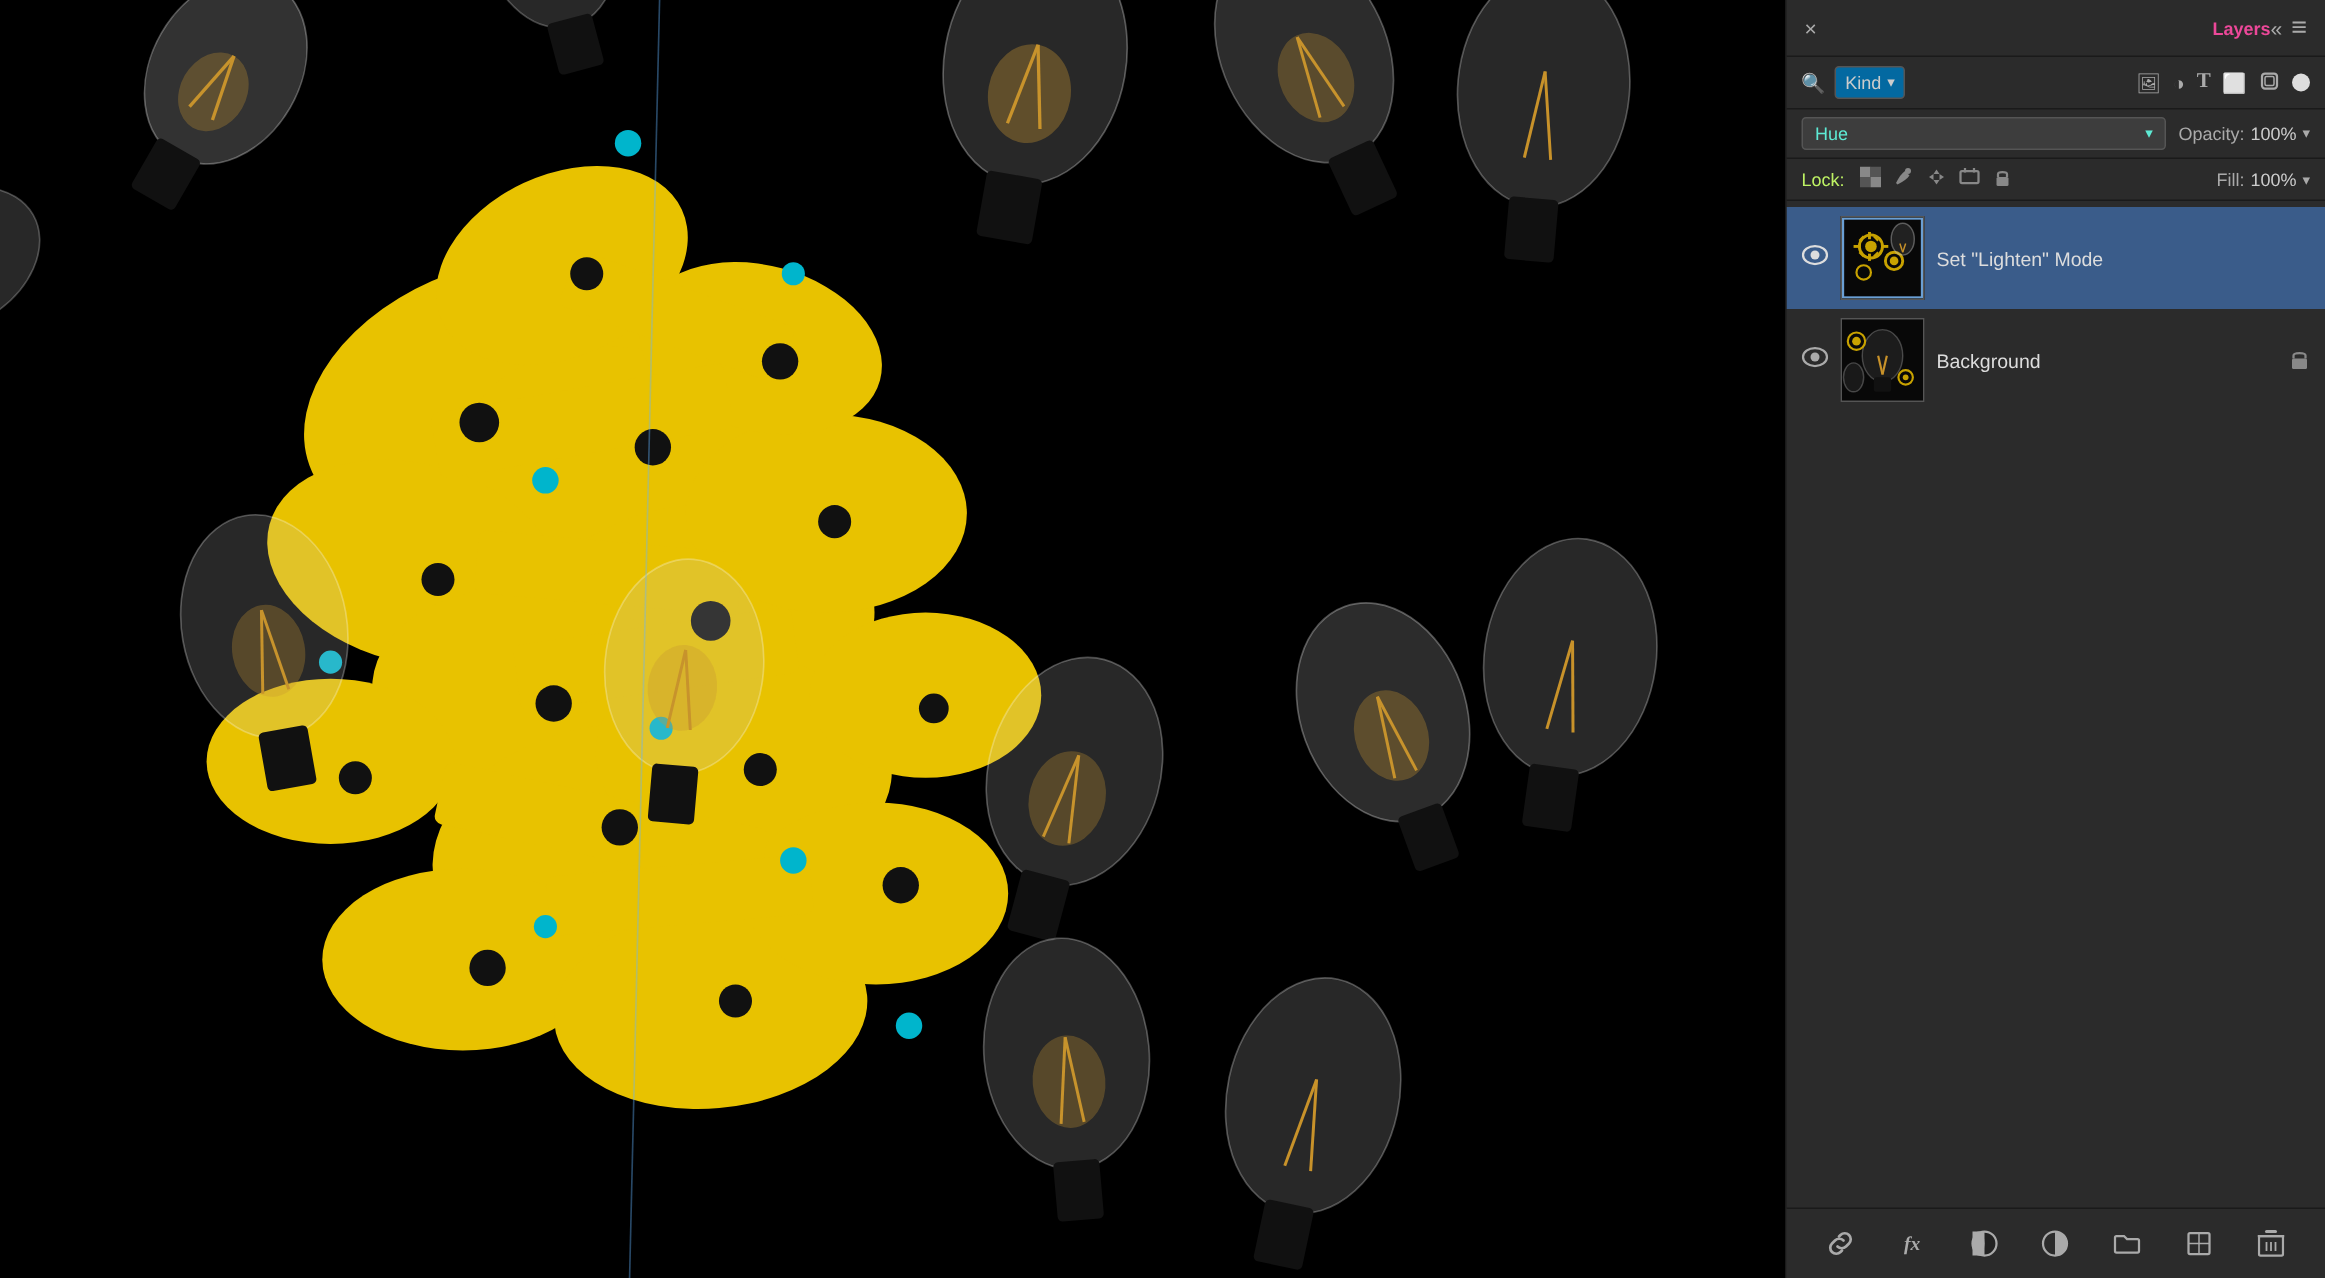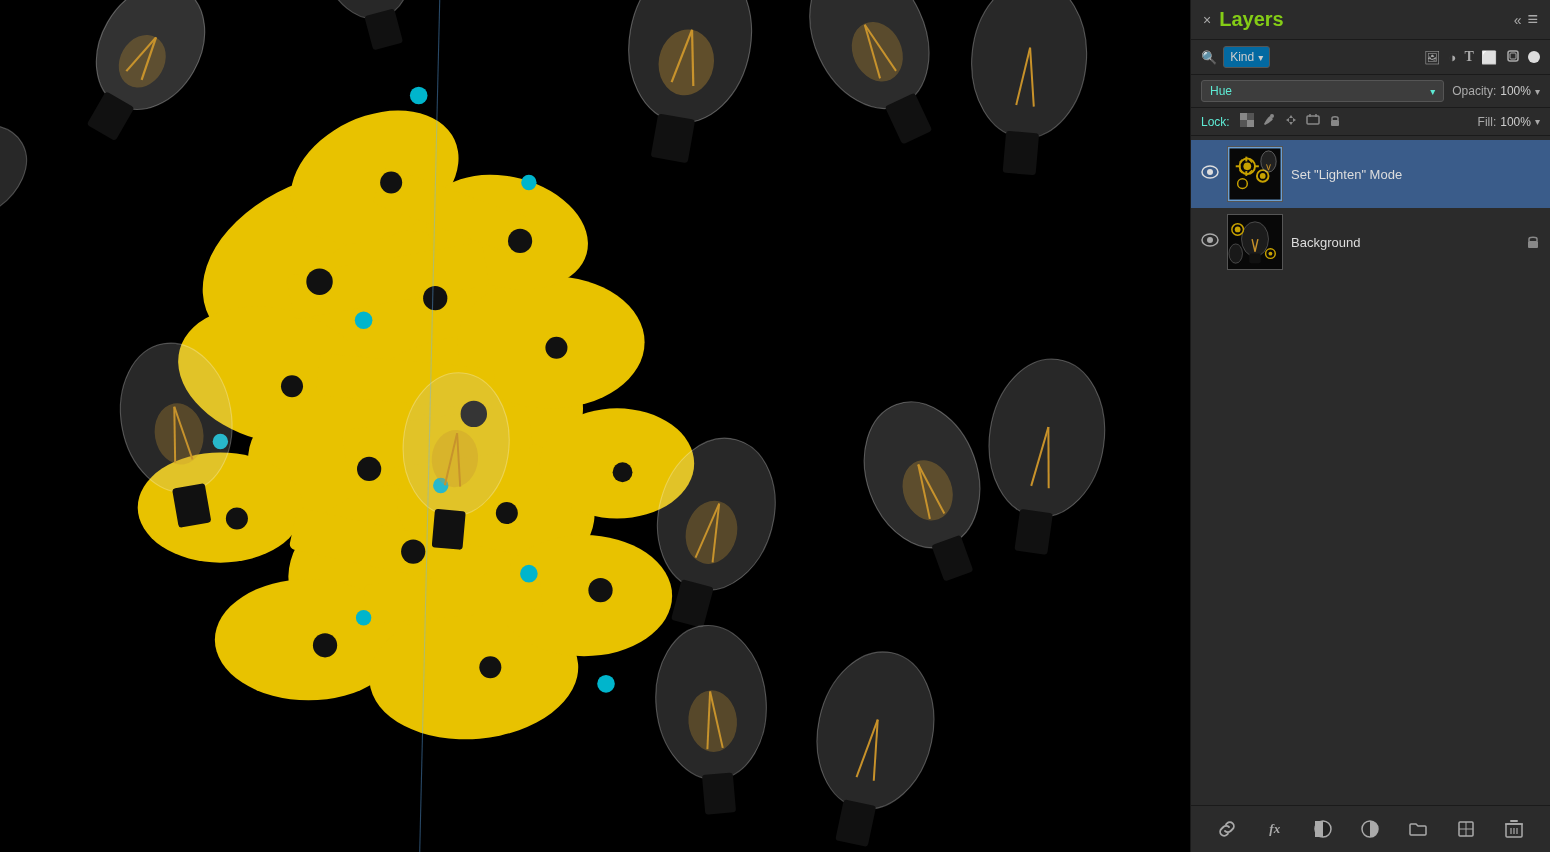--- a/index.html
+++ b/index.html
@@ -55,25 +55,26 @@
       color: #aaa;
       cursor: pointer;
       font-size: 14px;
       background: none;
       border: none;
       display: flex;
       align-items: center;
     }
 
     .panel-title {
-      color: #84cc16;
-      font-size: 20px;
+      color: #ec4899;
+      font-size: 12px;
       font-weight: 600;
       flex: 1;
       padding-left: 8px;
+      text-align: right;
     }
 
     .panel-collapse-btn {
       color: #aaa;
       cursor: pointer;
       font-size: 14px;
       background: none;
       border: none;
     }
 
@@ -172,21 +173,21 @@
     
     .lock-fill-row {
       display: flex;
       align-items: center;
       padding: 5px 10px;
       gap: 10px;
       border-bottom: 1px solid #1a1a1a;
     }
 
     .lock-label {
-      color: #5eead4;
+      color: #bef264;
       font-size: 12px;
     }
 
     .lock-icons {
       display: flex;
       align-items: center;
       gap: 8px;
     }
 
     .lock-icon-btn {

